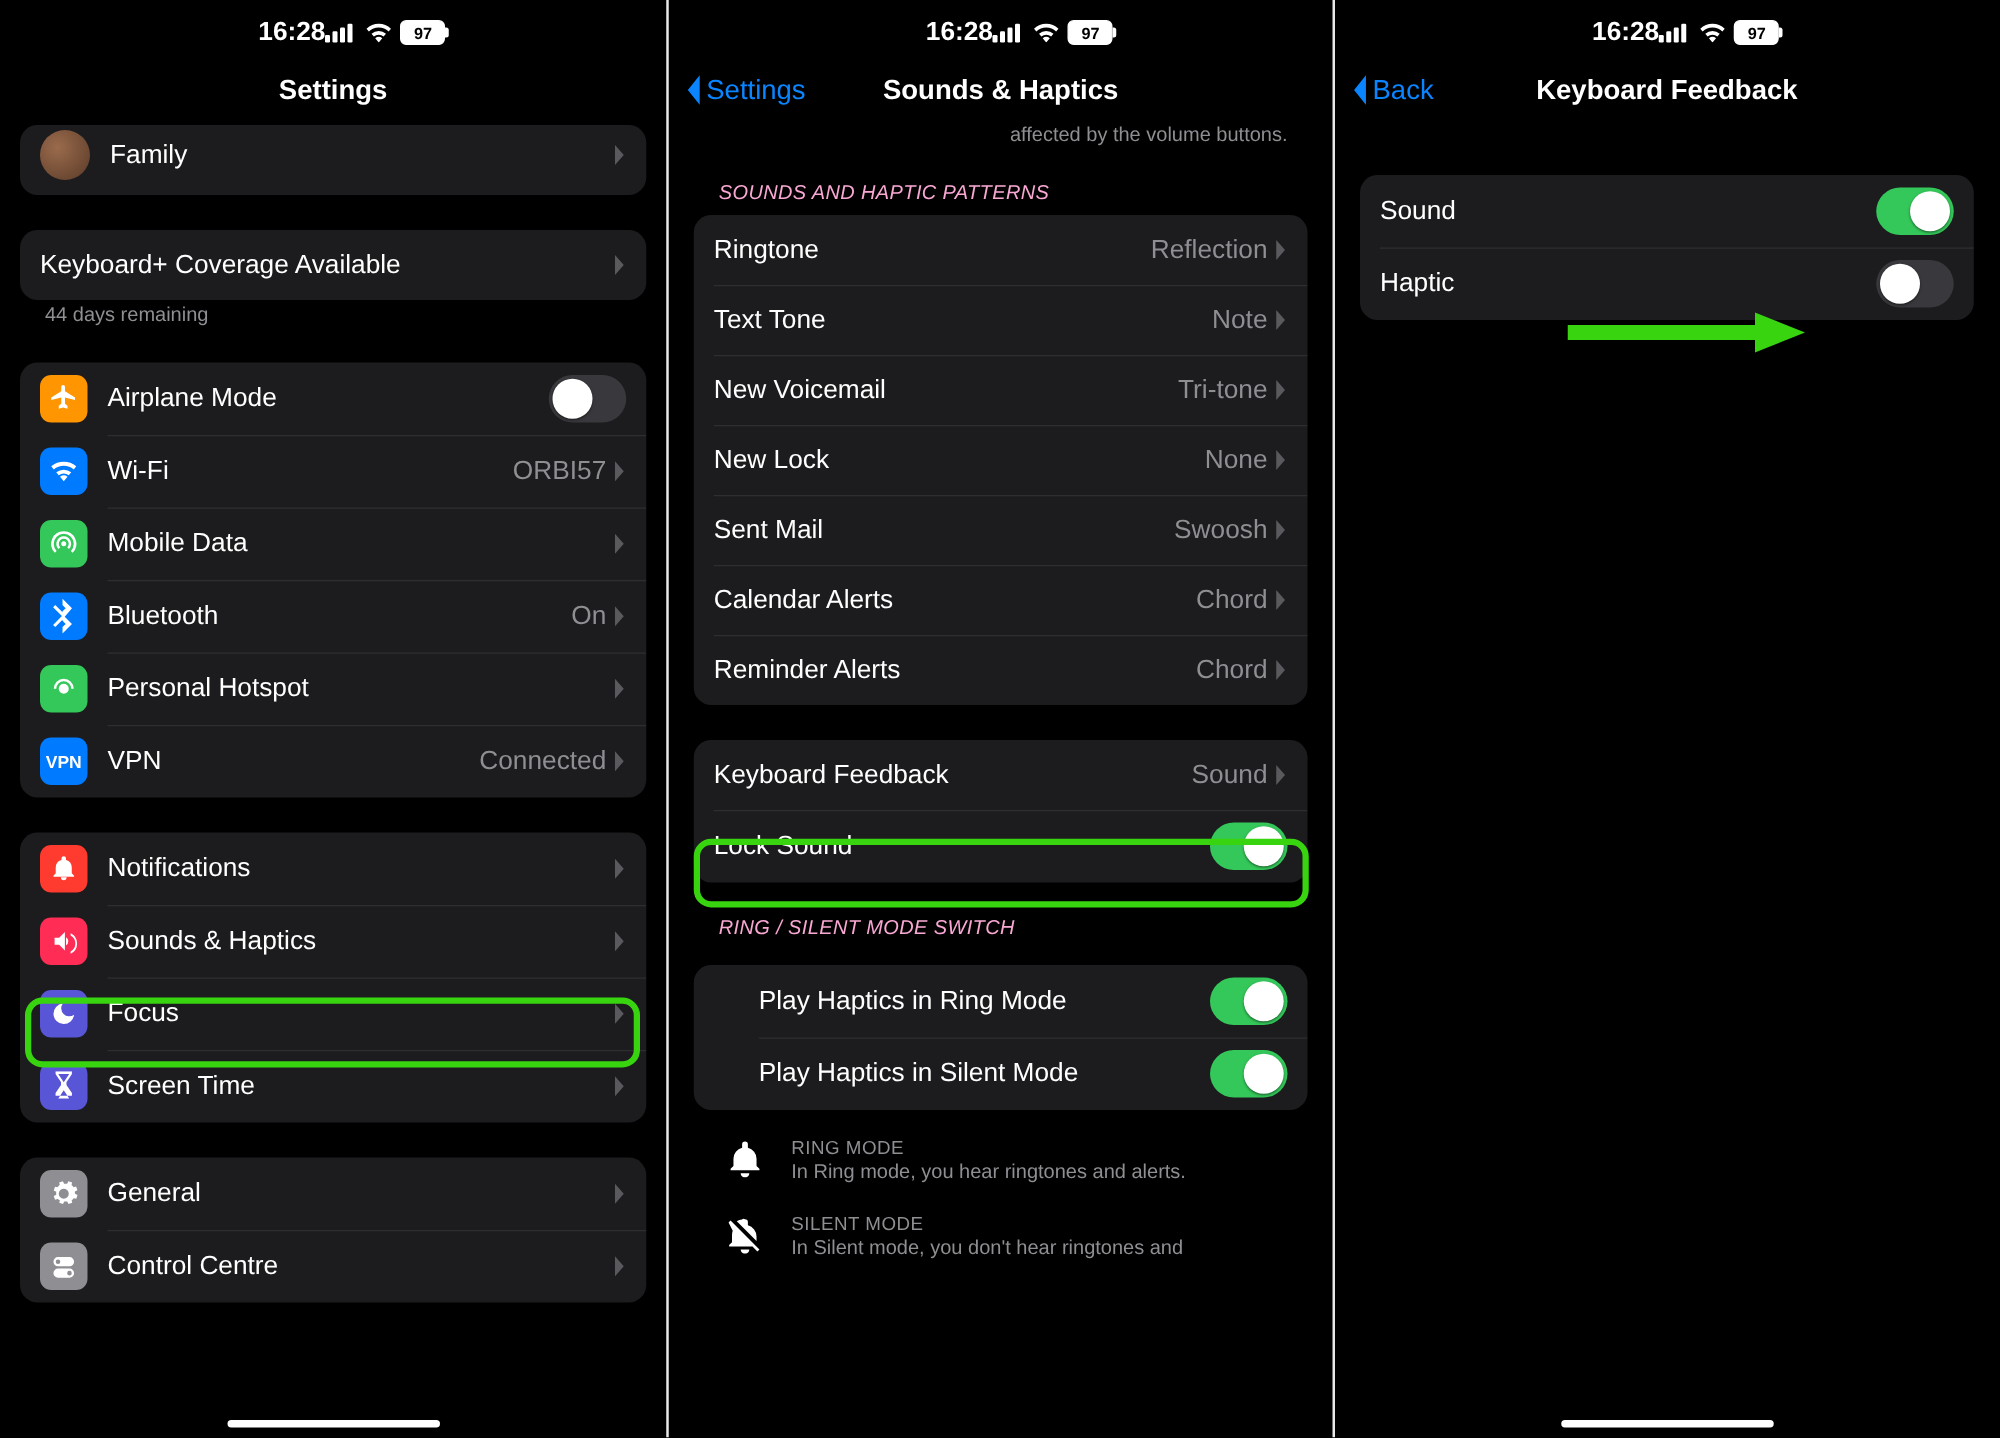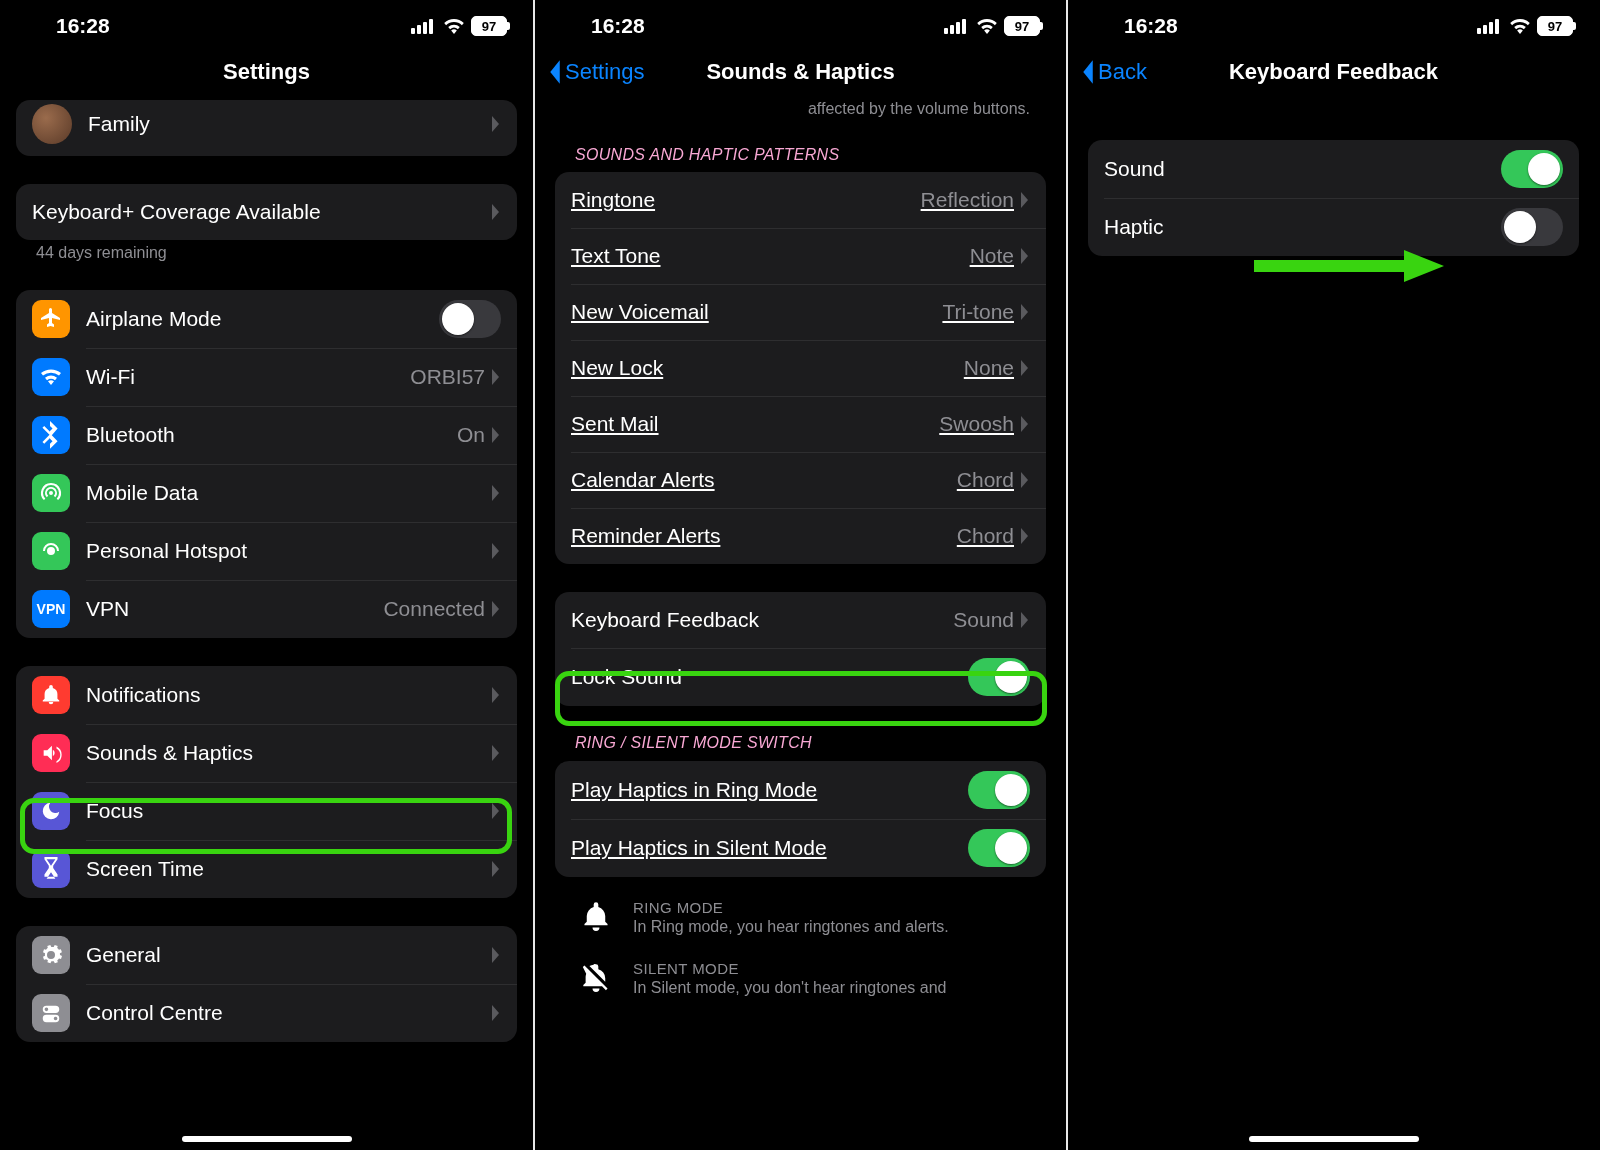--- a/index.html
+++ b/index.html
@@ -14,21 +14,21 @@
   .phone {
     position: relative;
     width: 533px; height: 1150px;
     background: #000;
     overflow: hidden;
   }
   .phone + .phone { border-left: 2px solid #e8e8e8; }
 
   
   .status {
-    display: flex; align-items: center; justify-content: space-between;
+    display: flex; align-items: center; justify-content: center;
     padding: 14px 26px 6px 56px;
     font-size: 21px; font-weight: 600;
   }
   .status .right { display: flex; align-items: center; gap: 6px; }
   .sig-bars { display: inline-flex; align-items: flex-end; gap: 2px; margin-right: 4px;}
   .sig-bars b { display:block; width:4px; background:#fff; border-radius:1px;}
   .sig-bars b:nth-child(1){height:6px}
   .sig-bars b:nth-child(2){height:9px}
   .sig-bars b:nth-child(3){height:12px}
   .sig-bars b:nth-child(4){height:15px}
@@ -53,21 +53,21 @@
   .scroll{ height: calc(1150px - 40px - 56px); overflow:hidden; padding: 0 16px; }
   .phone:nth-child(2) .scroll{padding: 0 20px 0 20px;}
 
   
   .group {
     background:#1c1c1e;
     border-radius:14px;
     margin-top: 28px;
     overflow:hidden;
   }
-  .group.tight{margin-top:18px;text-decoration:underline;}
+  .group.tight{margin-top:18px;}
   .group:first-child{margin-top:0;}
   .row {
     display:flex; align-items:center;
     min-height:56px;
     padding: 10px 16px 10px 16px;
     font-size:21px;
     color:#fff;
     position:relative;
   }
   .row + .row:before{
@@ -200,40 +200,40 @@
         </span>
         <span class="label">Wi-Fi</span>
         <span class="val">ORBI57</span>
         <span class="chev">
               <svg viewBox="0 0 10 18">
                 <path fill="currentColor" d="M1 1l7 8-7 8"></path>
               </svg>
             </span>
       </div>
       <div class="row">
+        <span class="ric" style="background:#34c759">
+          <svg width="24" height="24" viewBox="0 0 24 24">
+                <path fill="#fff" d="M12 6a6 6 0 00-4.2 10.2l1.4-1.4a4 4 0 115.6 0l1.4 1.4A6 6 0 0012 6zm0-4a10 10 0 00-7.1 17.1l1.4-1.4a8 8 0 1111.4 0l1.4 1.4A10 10 0 0012 2zm0 8a2 2 0 100 4 2 2 0 000-4z"></path>
+              </svg>
+        </span>
+        <span class="label">Mobile Data</span>
+        <span class="chev">
+              <svg viewBox="0 0 10 18">
+                <path fill="currentColor" d="M1 1l7 8-7 8"></path>
+              </svg>
+            </span>
+      </div>
+      <div class="row">
         <span class="ric" style="background:#007aff">
           <svg width="22" height="28" viewBox="0 0 14 20">
                 <path fill="#fff" d="M7 0v8.6L2.4 4 1 5.4 6.6 11 1 16.6 2.4 18 7 13.4V22l6-6-4.6-4.6L13 6 7 0zm2 6l-2 2V4l2 2zm0 10l-2 2v-4l2 2z" transform="scale(.9)"></path>
               </svg>
         </span>
         <span class="label">Bluetooth</span>
         <span class="val">On</span>
-        <span class="chev">
-              <svg viewBox="0 0 10 18">
-                <path fill="currentColor" d="M1 1l7 8-7 8"></path>
-              </svg>
-            </span>
-      </div>
-      <div class="row">
-        <span class="ric" style="background:#34c759">
-          <svg width="24" height="24" viewBox="0 0 24 24">
-                <path fill="#fff" d="M12 6a6 6 0 00-4.2 10.2l1.4-1.4a4 4 0 115.6 0l1.4 1.4A6 6 0 0012 6zm0-4a10 10 0 00-7.1 17.1l1.4-1.4a8 8 0 1111.4 0l1.4 1.4A10 10 0 0012 2zm0 8a2 2 0 100 4 2 2 0 000-4z"></path>
-              </svg>
-        </span>
-        <span class="label">Mobile Data</span>
         <span class="chev">
               <svg viewBox="0 0 10 18">
                 <path fill="currentColor" d="M1 1l7 8-7 8"></path>
               </svg>
             </span>
       </div>
       <div class="row">
         <span class="ric" style="background:#34c759">
           <svg width="24" height="24" viewBox="0 0 24 24">
                 <path fill="#fff" d="M8 12a4 4 0 118 0 4 4 0 01-8 0zm-4 0a8 8 0 1116 0h-2a6 6 0 10-12 0H4z"></path>
@@ -458,21 +458,21 @@
       </div>
       <div class="row">
         <span class="label">Lock Sound</span>
         <span class="tg on">
               <span class="knob"></span>
             </span>
       </div>
     </div>
 
     <div class="sectionHeader">RING / SILENT MODE SWITCH</div>
-    <div class="group tight" style="margin-top:1px;">
+    <div class="group tight" style="margin-top:12px;padding-left:36px;">
       <div class="row">
         <span class="label">Play Haptics in Ring Mode</span>
         <span class="tg on">
               <span class="knob"></span>
             </span>
       </div>
       <div class="row">
         <span class="label">Play Haptics in Silent Mode</span>
         <span class="tg on">
               <span class="knob"></span>

